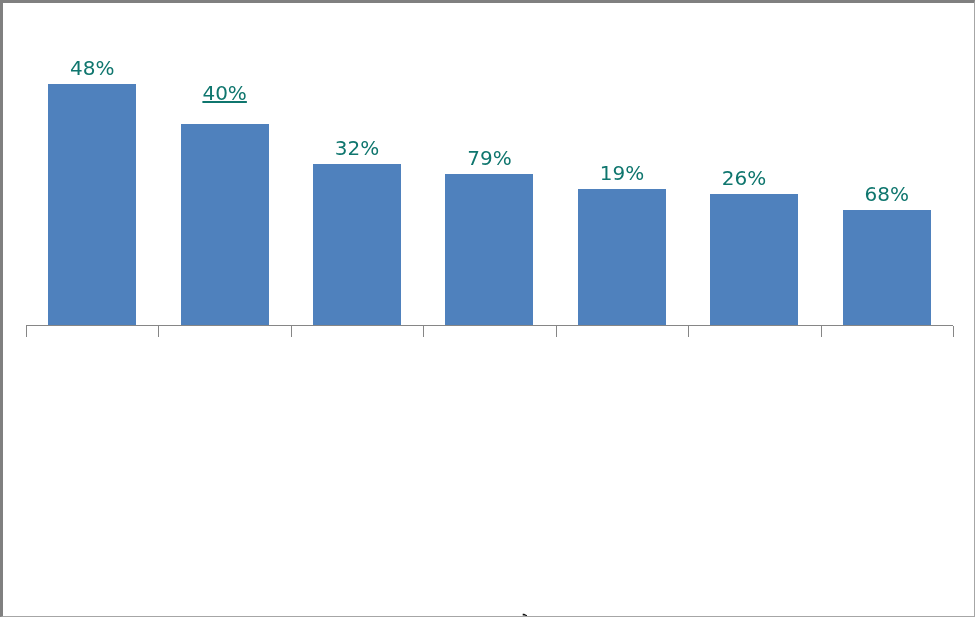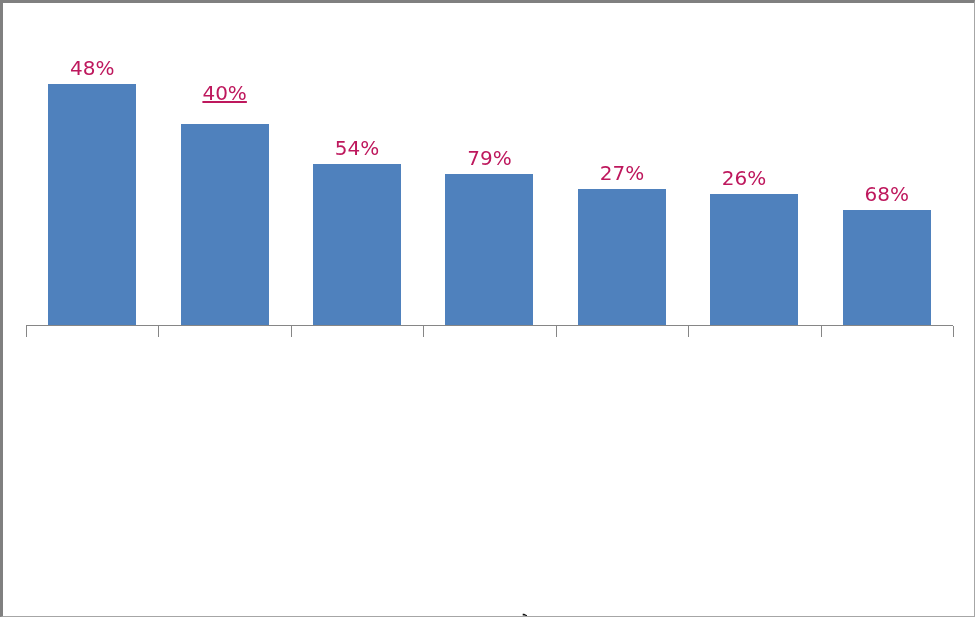--- a/index.html
+++ b/index.html
@@ -35,21 +35,21 @@
 
   .bar {
     position: absolute;
     background: #4f81bd;
   }
 
   .bar-value {
     position: absolute;
     font-family: "DejaVu Sans", sans-serif;
     font-size: 20px;
-    color: #be185d;
+    color: #0f766e;
     text-align: center;
     white-space: nowrap;
     line-height: 1;
   }
 
   
   #category-axis-line {
     position: absolute;
     background: #868686;
     height: 1px;
@@ -90,29 +90,29 @@
       <div class="axis-tick" style="left: 685px; top: 323px; height: 11px;"></div>
       <div class="axis-tick" style="left: 818px; top: 323px; height: 11px;"></div>
       <div class="axis-tick" style="left: 950px; top: 323px; height: 11px;"></div>
       <div class="bar" style="left: 45px; top: 81px; width: 88px; height: 241px; background: rgb(79, 129, 189);"></div>
       <div class="bar-value" style="left: 29.2143px; top: 55px; width: 120px;">48%</div>
       <div class="cat-label" style="width: 267px; left: 99px; top: 600px; transform: rotate(-90deg) translate(-267px, 0px); transform-origin: 0px 0px;">Незнание русского языка</div>
       <div class="bar" style="left: 178px; top: 121px; width: 88px; height: 201px; background: rgb(79, 129, 189);"></div>
       <div class="bar-value" style="left: 161.643px; top: 80px; width: 120px; text-decoration: underline;">40%</div>
       <div class="cat-label" style="width: 267px; left: 232px; top: 600px; transform: rotate(-90deg) translate(-267px, 0px); transform-origin: 0px 0px;">Непривычный климат</div>
       <div class="bar" style="left: 310px; top: 161px; width: 88px; height: 161px; background: rgb(79, 129, 189);"></div>
-      <div class="bar-value" style="left: 294.071px; top: 135px; width: 120px;">54%</div>
+      <div class="bar-value" style="left: 294.071px; top: 135px; width: 120px;">32%</div>
       <div class="cat-label" style="width: 267px; left: 374px; top: 600px; transform: rotate(-90deg) translate(-267px, 0px); transform-origin: 0px 0px;">Сложность оформления
 документов</div>
       <div class="bar" style="left: 442px; top: 171px; width: 88px; height: 151px; background: rgb(79, 129, 189);"></div>
       <div class="bar-value" style="left: 426.5px; top: 145px; width: 120px;">79%</div>
       <div class="cat-label" style="width: 267px; left: 506px; top: 600px; transform: rotate(-90deg) translate(-267px, 0px); transform-origin: 0px 0px;">Удаленность от родителей,
 друзей</div>
       <div class="bar" style="left: 575px; top: 186px; width: 88px; height: 136px; background: rgb(79, 129, 189);"></div>
-      <div class="bar-value" style="left: 558.929px; top: 160px; width: 120px;">27%</div>
+      <div class="bar-value" style="left: 558.929px; top: 160px; width: 120px;">19%</div>
       <div class="cat-label" style="width: 267px; left: 639px; top: 600px; transform: rotate(-90deg) translate(-267px, 0px); transform-origin: 0px 0px;">Бюрократизм при
 оформлении документов</div>
       <div class="bar" style="left: 707px; top: 191px; width: 88px; height: 131px; background: rgb(79, 129, 189);"></div>
       <div class="bar-value" style="left: 681px; top: 165px; width: 120px;">26%</div>
       <div class="cat-label" style="width: 267px; left: 771px; top: 600px; transform: rotate(-90deg) translate(-267px, 0px); transform-origin: 0px 0px;">Неудовлетворительные
 условия проживания</div>
       <div class="bar" style="left: 840px; top: 207px; width: 88px; height: 115px; background: rgb(79, 129, 189);"></div>
       <div class="bar-value" style="left: 823.786px; top: 181px; width: 120px;">68%</div>
       <div class="cat-label" style="width: 267px; left: 914px; top: 600px; transform: rotate(-90deg) translate(-267px, 0px); transform-origin: 0px 0px;">Недоброжелательное
 отношение со стороны

